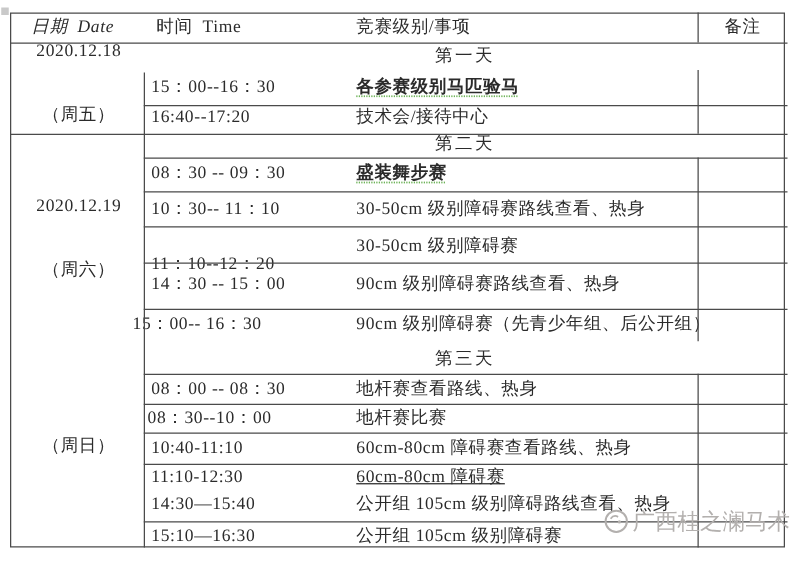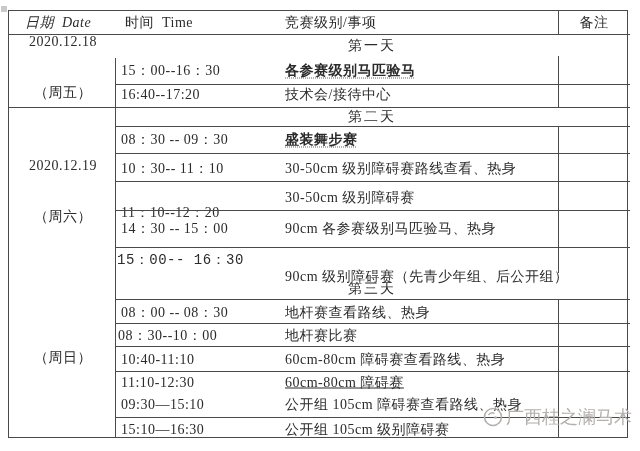--- a/index.html
+++ b/index.html
@@ -79,45 +79,45 @@
       <div>
         <div class="txt" style="left: 121px; top: 168px;">10：30-- 11：10</div>
         <div class="txt" style="left: 285px; top: 168px;">30-50cm 级别障碍赛路线查看、热身</div>
       </div>
       <div>
         <div class="txt" style="left: 121px; top: 197px; margin-top: 15px;">11：10--12：20</div>
         <div class="txt" style="left: 285px; top: 197px;">30-50cm 级别障碍赛</div>
       </div>
       <div>
         <div class="txt" style="left: 121px; top: 228px;">14：30 -- 15：00</div>
-        <div class="txt" style="left: 285px; top: 228px;">90cm 各参赛级别马匹验马、热身</div>
+        <div class="txt" style="left: 285px; top: 228px;">90cm 级别障碍赛路线查看、热身</div>
       </div>
       <div>
-        <div class="txt" style="left: 117px; top: 260px; font-family: Liberation Mono, monospace;">15：00-- 16：30</div>
-        <div class="txt" style="left: 285px; top: 260px; margin-top: 16px;">90cm 级别障碍赛（先青少年组、后公开组）</div>
+        <div class="txt" style="left: 106px; top: 260px;">15：00-- 16：30</div>
+        <div class="txt" style="left: 285px; top: 260px;">90cm 级别障碍赛（先青少年组、后公开组）</div>
       </div>
       <div>
         <div class="txt" style="left: 121px; top: 312px;">08：00 -- 08：30</div>
         <div class="txt" style="left: 285px; top: 312px; text-align: right;">地杆赛查看路线、热身</div>
       </div>
       <div>
         <div class="txt" style="left: 118px; top: 335px; text-align: right;">08：30--10：00</div>
         <div class="txt" style="left: 285px; top: 335px;">地杆赛比赛</div>
       </div>
       <div>
         <div class="txt" style="left: 121px; top: 359px;">10:40-11:10</div>
         <div class="txt" style="left: 285px; top: 359px;">60cm-80cm 障碍赛查看路线、热身</div>
       </div>
       <div>
         <div class="txt" style="left: 121px; top: 382px;">11:10-12:30</div>
         <div class="txt" style="left: 285px; top: 382px; text-decoration: underline;">60cm-80cm 障碍赛</div>
       </div>
       <div>
-        <div class="txt" style="left: 121px; top: 404px;">09:30—15:10</div>
-        <div class="txt" style="left: 285px; top: 404px;">公开组 105cm 障碍赛查看路线、热身</div>
+        <div class="txt" style="left: 121px; top: 404px;">14:30—15:40</div>
+        <div class="txt" style="left: 285px; top: 404px;">公开组 105cm 级别障碍路线查看、热身</div>
       </div>
       <div>
         <div class="txt" style="left: 121px; top: 429px;">15:10—16:30</div>
         <div class="txt" style="left: 285px; top: 429px;">公开组 105cm 级别障碍赛</div>
       </div>
     </div>
   <div id="lines-layer">
       <div class="hline" style="top: 34px; left: 8px; width: 622px;"></div>
       <div class="hline" style="top: 84px; left: 115px; width: 515px;"></div>
       <div class="hline" style="top: 107px; left: 8px; width: 622px;"></div>

